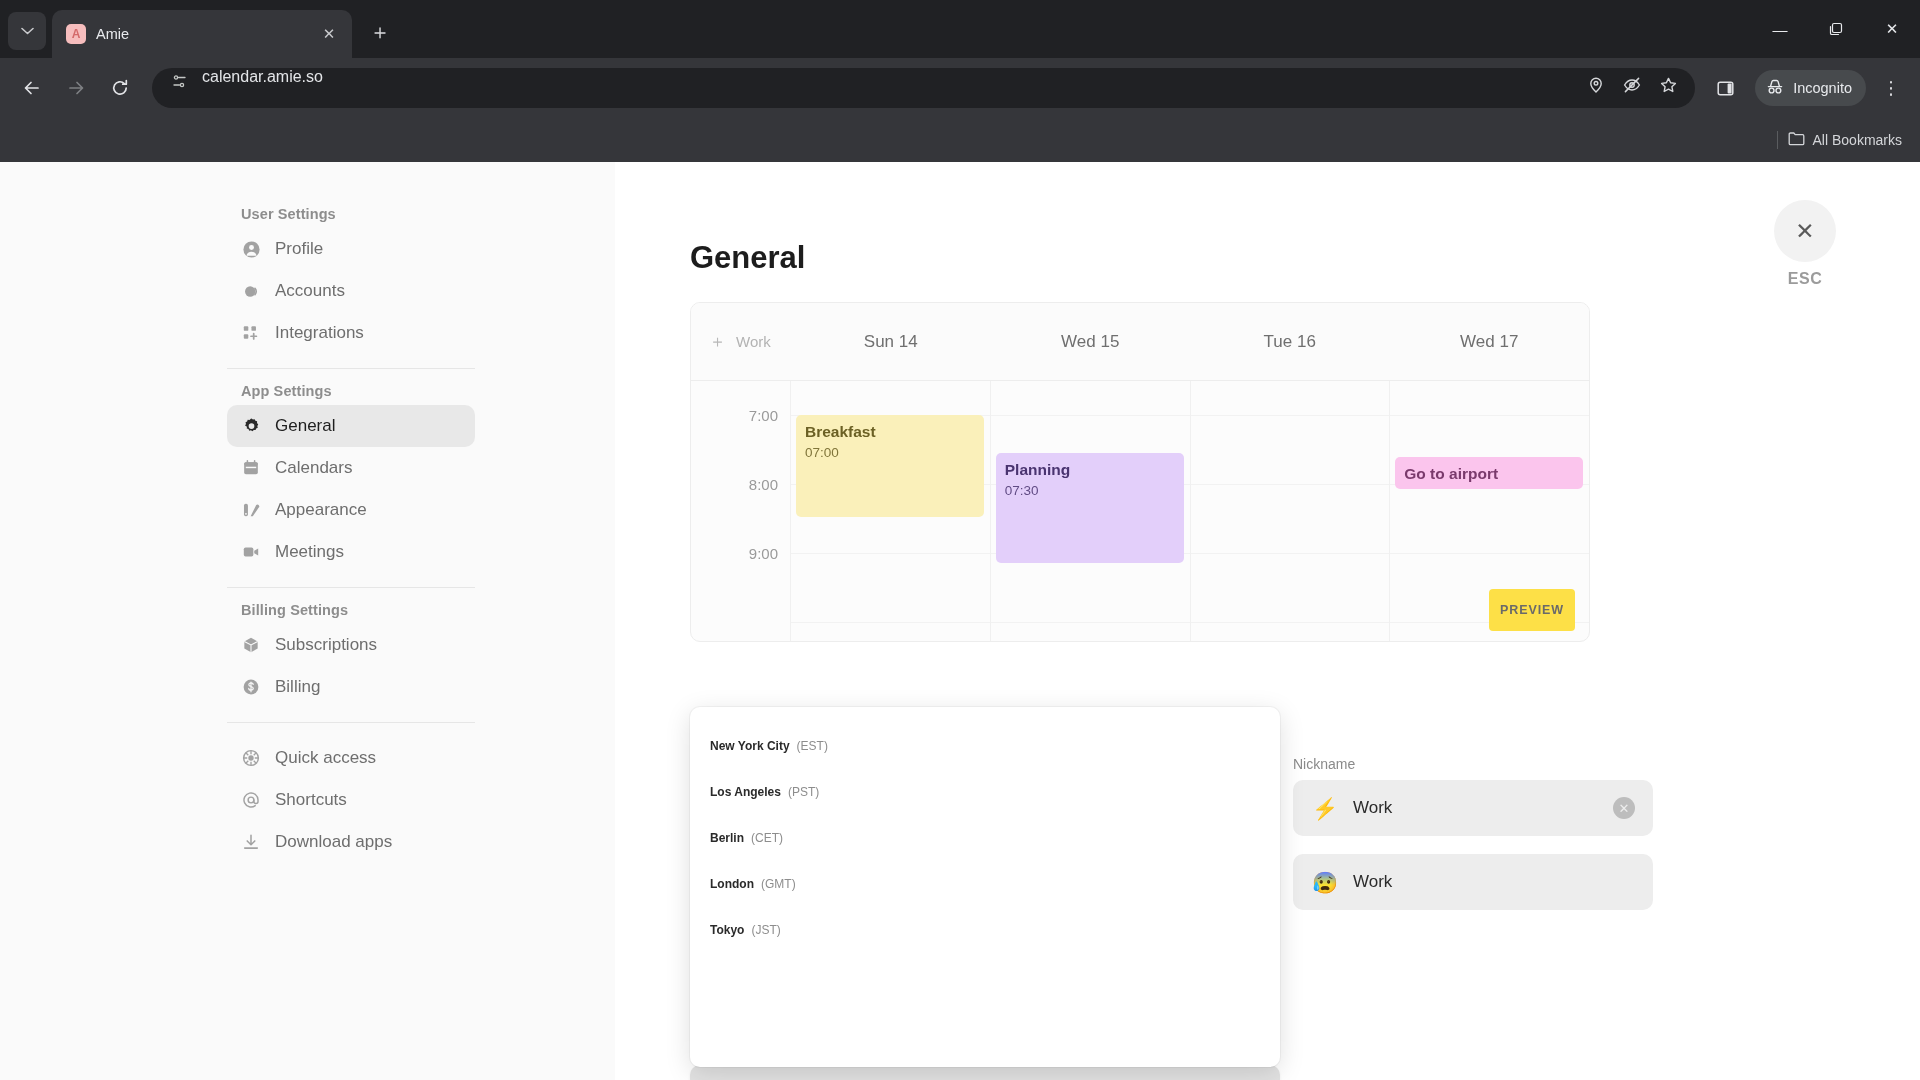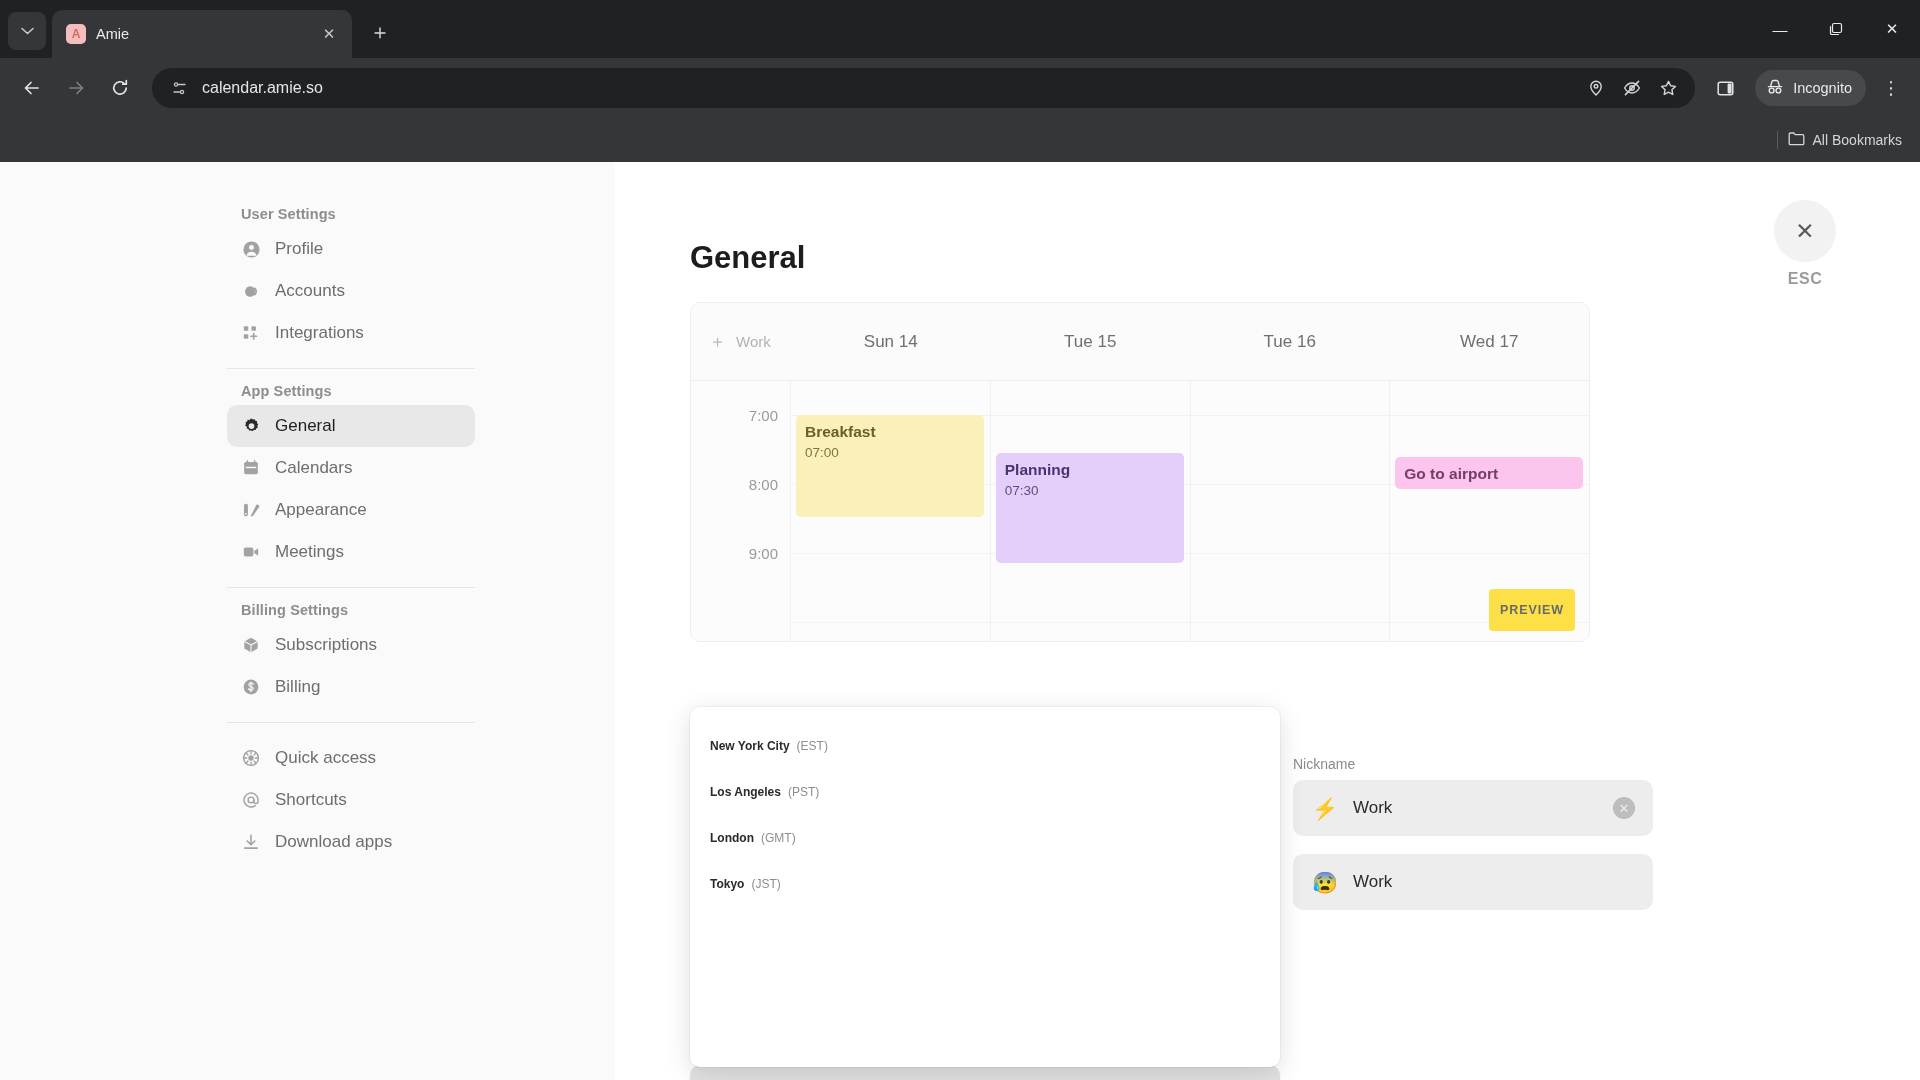--- a/index.html
+++ b/index.html
@@ -40,21 +40,21 @@
   .win-btn { width:56px; height:44px; display:flex; align-items:center; justify-content:center; color:#e8eaed; font-size:15px;}
 
   .toolbar {
     height: 60px; background: #35363a; display: flex; align-items: center;
     padding: 0 12px; gap: 4px;
   }
   .nav-btn { width:40px; height:40px; border-radius:50%; display:flex; align-items:center; justify-content:center; color:#e2e3e6; }
   .nav-btn.dim { color:#7e8083; }
   .omnibox {
     flex: 1 1 auto; height: 40px; background: #202124; border-radius: 20px;
-    display:flex; align-items:center; padding: 0 10px 0 14px; margin-left: 8px; gap:10px;
+    display:flex; align-items:flex-start; padding: 0 10px 0 14px; margin-left: 8px; gap:10px;
   }
   .omni-icon { width:26px; height:26px; border-radius:50%; display:flex; align-items:center; justify-content:center; color:#c4c7c5;}
   .omni-url { flex:1 1 auto; color:#e3e5e8; font-size:16px; }
   .omni-actions { display:flex; align-items:center; gap:2px; }
   .omni-actions .nav-btn { width:34px; height:34px; }
   .side-panel-btn { width:40px; height:40px; display:flex; align-items:center; justify-content:center; color:#e2e3e6; margin-left:6px;}
   .incognito-pill {
     height:36px; border-radius:18px; background:#474a4d; display:flex; align-items:center;
     gap:8px; padding:0 14px 0 10px; color:#e8eaed; font-size:14.5px; margin-left:6px;
   }
@@ -399,21 +399,21 @@
       </div>
 
       <div class="cal-card">
         <div class="cal-head">
           <div class="cal-head-gutter">
             <span class="cal-plus">＋</span>
             <span>Work</span>
           </div>
           <div id="cal-days" style="display:flex;flex:1 1 auto;">
               <div class="cal-dayhdr">Sun 14</div>
-              <div class="cal-dayhdr">Tue 15</div>
+              <div class="cal-dayhdr">Wed 15</div>
               <div class="cal-dayhdr">Tue 16</div>
               <div class="cal-dayhdr">Wed 17</div>
             </div>
         </div>
         <div class="cal-body">
           <div class="cal-gutter" id="cal-gutter">
               <div class="cal-time" style="top: 34px;">7:00</div>
               <div class="cal-time" style="top: 103px;">8:00</div>
               <div class="cal-time" style="top: 172px;">9:00</div>
             </div>
@@ -479,20 +479,24 @@
         <div id="tz-list">
             <div class="tz-opt">
               <span class="city">New York City</span>
               <span class="abbr">(EST)</span>
             </div>
             <div class="tz-opt">
               <span class="city">Los Angeles</span>
               <span class="abbr">(PST)</span>
             </div>
             <div class="tz-opt">
+              <span class="city">Berlin</span>
+              <span class="abbr">(CET)</span>
+            </div>
+            <div class="tz-opt">
               <span class="city">London</span>
               <span class="abbr">(GMT)</span>
             </div>
             <div class="tz-opt">
               <span class="city">Tokyo</span>
               <span class="abbr">(JST)</span>
             </div>
           </div>
       </div>
 

